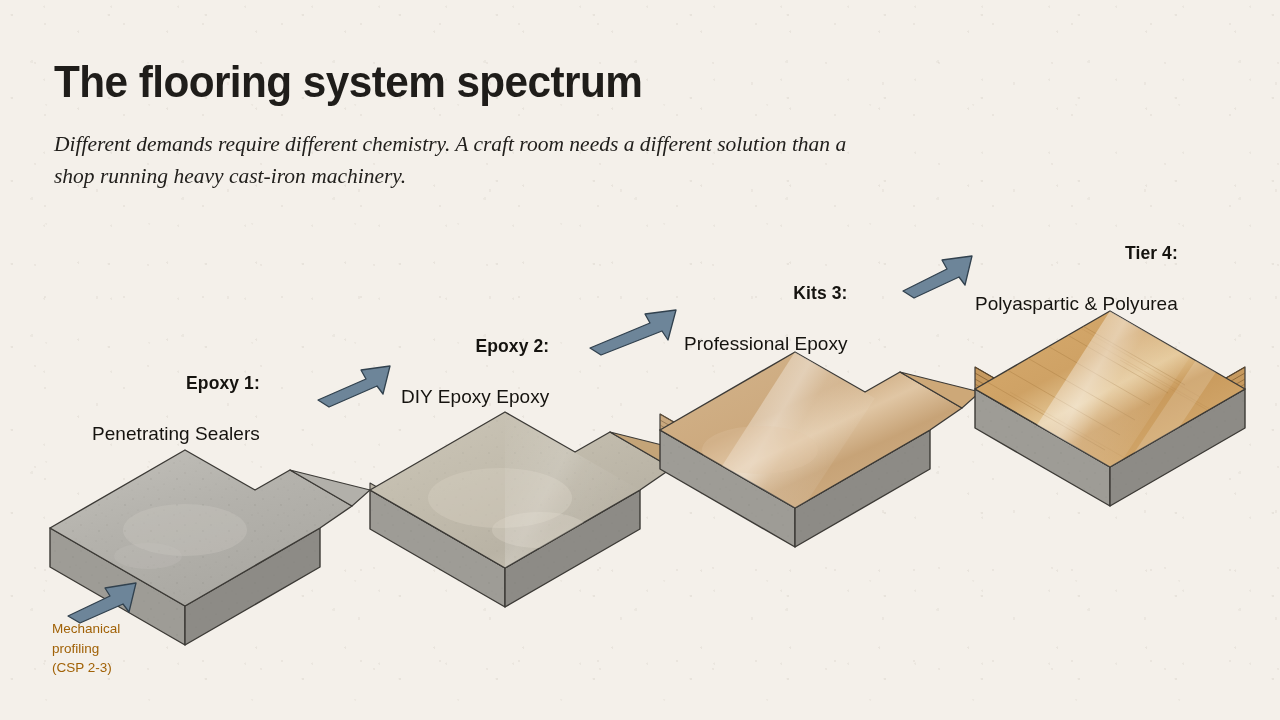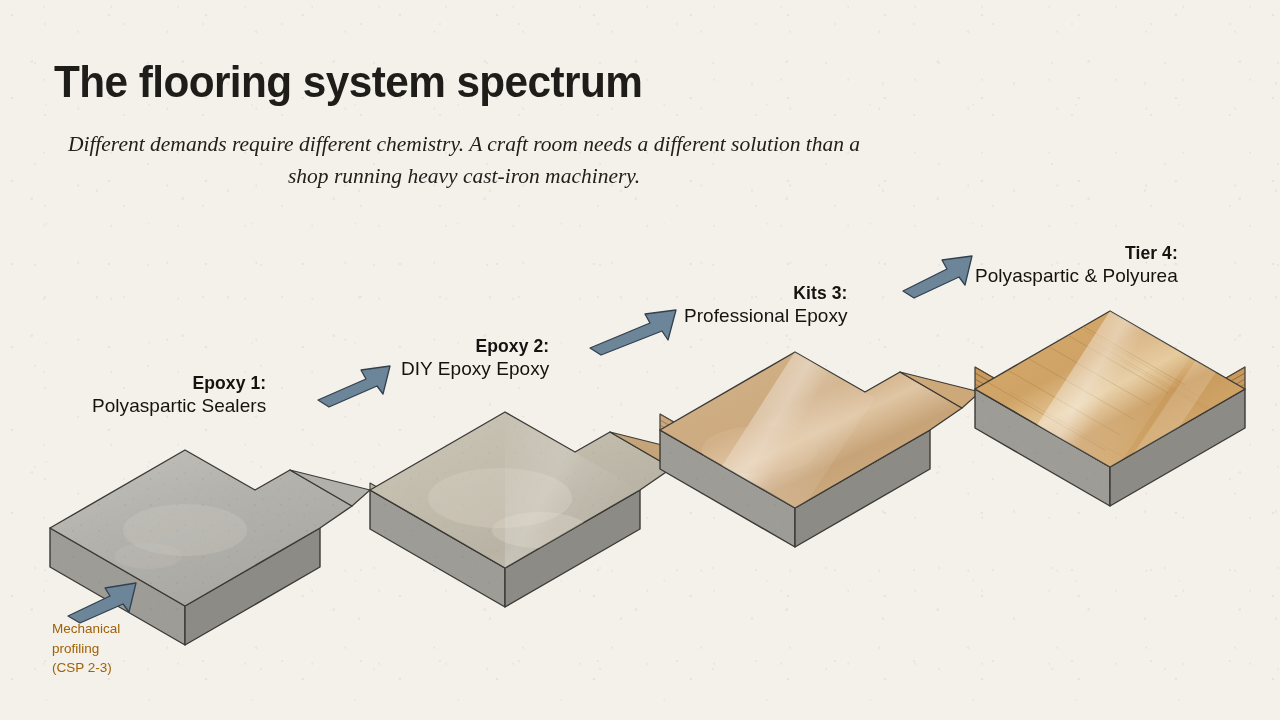--- a/index.html
+++ b/index.html
@@ -52,21 +52,20 @@
     transform-origin: left center;
   }
   #page-subtitle {
     margin: 22px 0 0 0;
     font-family: "Liberation Serif", serif;
     font-style: italic;
     font-size: 21.5px;
     line-height: 1.52;
     color: #22201d;
     max-width: 820px;
-    text-align: center;
   }
 
   #scene {
     position: absolute;
     inset: 0;
     z-index: 3;
   }
 
   .tier-label {
     position: absolute;
@@ -80,20 +79,21 @@
     display: block;
     font-size: 17.5px;
     font-weight: 700;
     letter-spacing: .1px;
   }
   .tier-label .tier-name {
     display: block;
     font-size: 19px;
     font-weight: 400;
     letter-spacing: .05px;
+    margin-top: 28px;
   }
 
   #callout-profiling {
     position: absolute;
     left: 52px;
     top: 619px;
     z-index: 6;
     font-size: 13.5px;
     line-height: 1.45;
     color: #a16207;
@@ -265,21 +265,21 @@
       <path d="M 903 291 L 947 269 L 942 260 L 972 256 L 965 285 L 959 277 L 914 298 Z"></path>
     </g>
     <g>
       <path d="M 68 616 L 110 596 L 105 588 L 136 583 L 129 612 L 123 604 L 80 623 Z"></path>
     </g>
   </g>
 </svg>
 
 <div class="tier-label" style="left:92px; top:372px;">
   <span class="tier-kicker">Epoxy 1:</span>
-  <span class="tier-name">Polyaspartic Sealers</span>
+  <span class="tier-name">Penetrating Sealers</span>
 </div>
 
 <div class="tier-label" style="left:401px; top:335px;">
   <span class="tier-kicker">Epoxy 2:</span>
   <span class="tier-name">DIY Epoxy Epoxy</span>
 </div>
 
 <div class="tier-label" style="left:684px; top:282px;">
   <span class="tier-kicker">Kits 3:</span>
   <span class="tier-name">Professional Epoxy</span>

